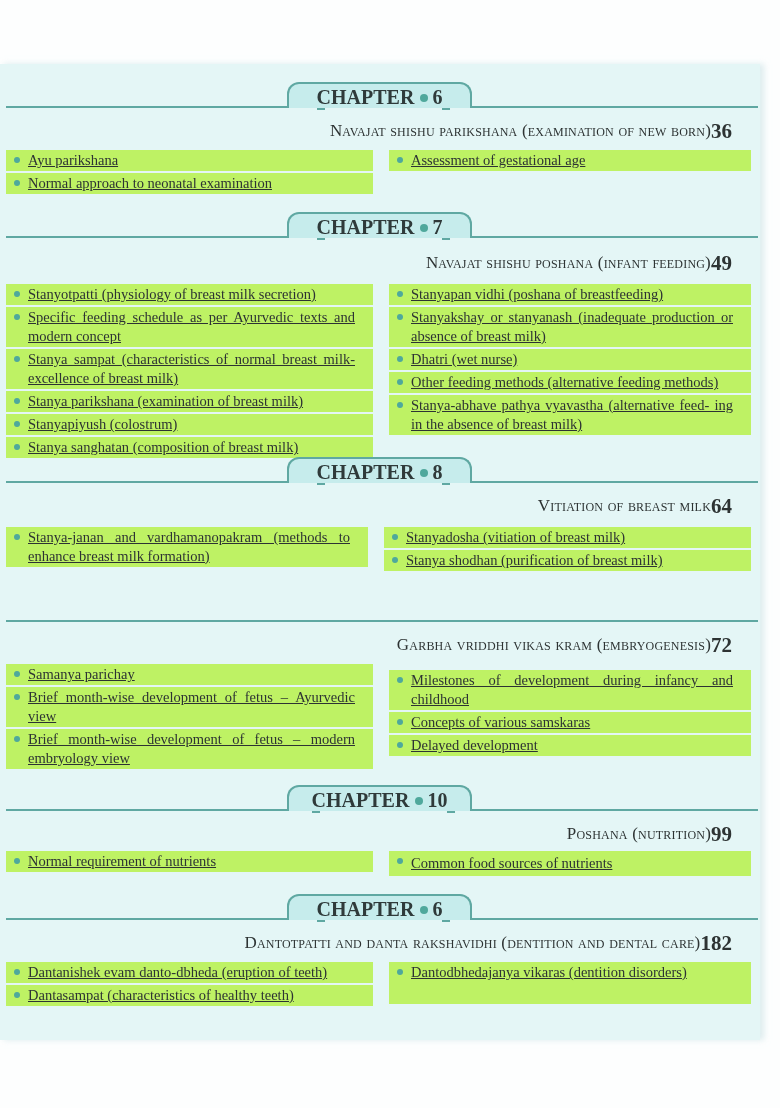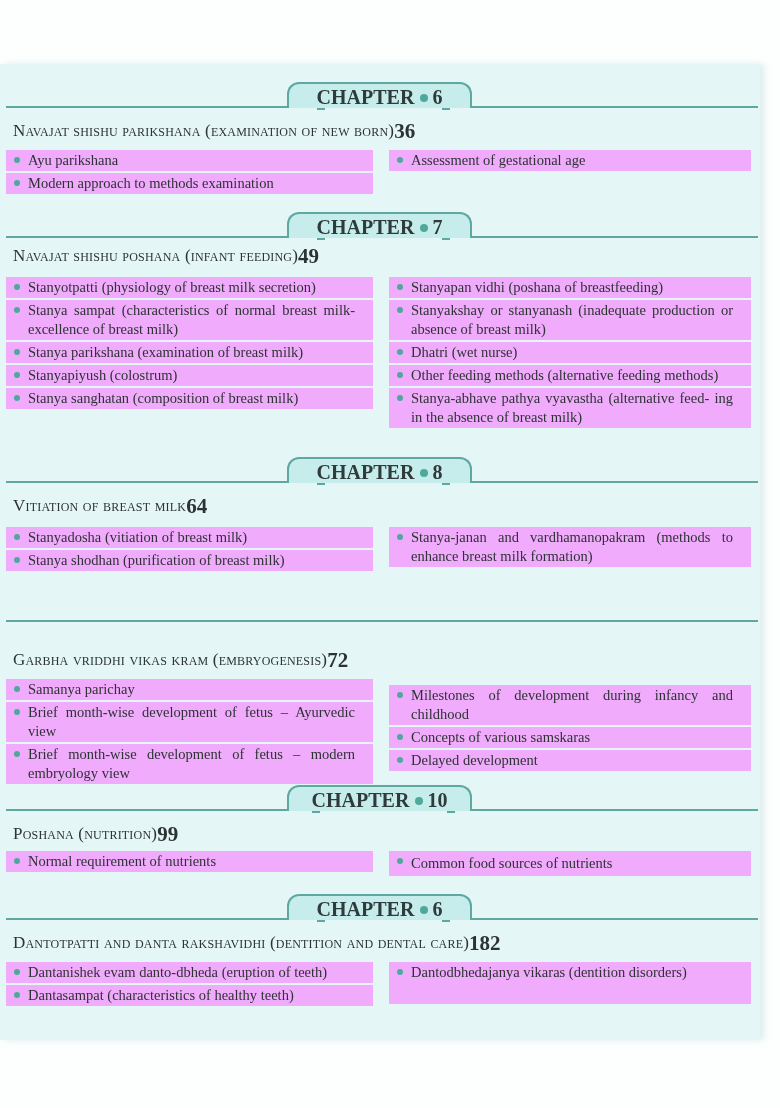--- a/index.html
+++ b/index.html
@@ -31,33 +31,34 @@
     .ch-tab::before, .ch-tab::after {
       content: ""; position: absolute; bottom: -2px; width: 8px; height: 8px;
       border-bottom: 2px solid #5fa8a2;
     }
     .ch-tab .dot {
       display: inline-block; width: 8px; height: 8px; border-radius: 50%;
       background: #4fa89c; vertical-align: middle; margin: 0 4px 3px 6px;
     }
     .title-row {
       position: relative; height: 30px; padding: 0 28px 0 13px;
-      display: flex; justify-content: flex-start; align-items: center;
+      display: flex; justify-content: flex-end; align-items: center;
     }
     .title {
       font-variant: small-caps; font-size: 17px; letter-spacing: 0.2px;
     }
     .page-num { font-size: 21px; font-weight: bold; }
     .cols { display: flex; gap: 16px; padding-left: 6px; }
     .col { width: 367px; display: flex; flex-direction: column; gap: 2px; }
     .col.right { width: 362px; }
     .item {
-      background: #f0abfc; position: relative;
+      background: #bef264; position: relative;
       padding: 1px 18px 1px 22px; font-size: 14.5px; line-height: 19px;
       text-align: justify;
+      text-decoration: underline;
     }
     .item::before {
       content: ""; position: absolute; left: 8px; top: 7px;
       width: 6px; height: 6px; border-radius: 50%; background: #4fa89c;
     }
   </style>
 </head>
 <body>
 
 <div class="page">
@@ -67,40 +68,41 @@
       <div class="ch-line"></div>
       <div class="ch-tab"><span>CHAPTER</span><span class="dot"></span><span>6</span></div>
     </div>
     <div class="title-row" style="margin-top:6px">
       <span class="title">Navajat shishu parikshana (examination of new born)</span>
       <span class="page-num">36</span>
     </div>
     <div class="cols" style="margin-top:4px">
       <div class="col">
         <div class="item">Ayu parikshana</div>
-        <div class="item">Modern approach to methods examination</div>
+        <div class="item">Normal approach to neonatal examination</div>
       </div>
       <div class="col right">
         <div class="item">Assessment of gestational age</div>
       </div>
     </div>
   </section>
 
   <section class="chapter" style="top:146px">
     <div class="ch-head">
       <div class="ch-line"></div>
       <div class="ch-tab"><span>CHAPTER</span><span class="dot"></span><span>7</span></div>
     </div>
-    <div class="title-row" style="margin-top:1px">
+    <div class="title-row" style="margin-top:8px">
       <span class="title">Navajat shishu poshana (infant feeding)</span>
       <span class="page-num">49</span>
     </div>
     <div class="cols" style="margin-top:6px">
       <div class="col">
         <div class="item">Stanyotpatti (physiology of breast milk secretion)</div>
+        <div class="item">Specific feeding schedule as per Ayurvedic texts and modern concept</div>
         <div class="item">Stanya sampat (characteristics of normal breast milk- excellence of breast milk)</div>
         <div class="item">Stanya parikshana (examination of breast milk)</div>
         <div class="item">Stanyapiyush (colostrum)</div>
         <div class="item">Stanya sanghatan (composition of breast milk)</div>
       </div>
       <div class="col right">
         <div class="item">Stanyapan vidhi (poshana of breastfeeding)</div>
         <div class="item">Stanyakshay or stanyanash (inadequate production or absence of breast milk)</div>
         <div class="item">Dhatri (wet nurse)</div>
         <div class="item">Other feeding methods (alternative feeding methods)</div>
@@ -112,35 +114,35 @@
   <section class="chapter" style="top:391px">
     <div class="ch-head">
       <div class="ch-line"></div>
       <div class="ch-tab"><span>CHAPTER</span><span class="dot"></span><span>8</span></div>
     </div>
     <div class="title-row" style="margin-top:6px">
       <span class="title">Vitiation of breast milk</span>
       <span class="page-num">64</span>
     </div>
     <div class="cols" style="margin-top:6px">
+      <div class="col right">
+        <div class="item">Stanya-janan and vardhamanopakram (methods to enhance breast milk formation)</div>
+      </div>
       <div class="col">
         <div class="item">Stanyadosha (vitiation of breast milk)</div>
         <div class="item">Stanya shodhan (purification of breast milk)</div>
-      </div>
-      <div class="col right">
-        <div class="item">Stanya-janan and vardhamanopakram (methods to enhance breast milk formation)</div>
       </div>
     </div>
   </section>
 
   <section class="chapter" style="top:530px">
     <div class="ch-head">
       <div class="ch-line"></div>
     </div>
-    <div class="title-row" style="margin-top:21px">
+    <div class="title-row" style="margin-top:6px">
       <span class="title">Garbha vriddhi vikas kram (embryogenesis)</span>
       <span class="page-num">72</span>
     </div>
     <div class="cols" style="margin-top:4px">
       <div class="col">
         <div class="item">Samanya parichay</div>
         <div class="item">Brief month-wise development of fetus – Ayurvedic view</div>
         <div class="item">Brief month-wise development of fetus – modern embryology view</div>
       </div>
       <div class="col right" style="padding-top:6px">

